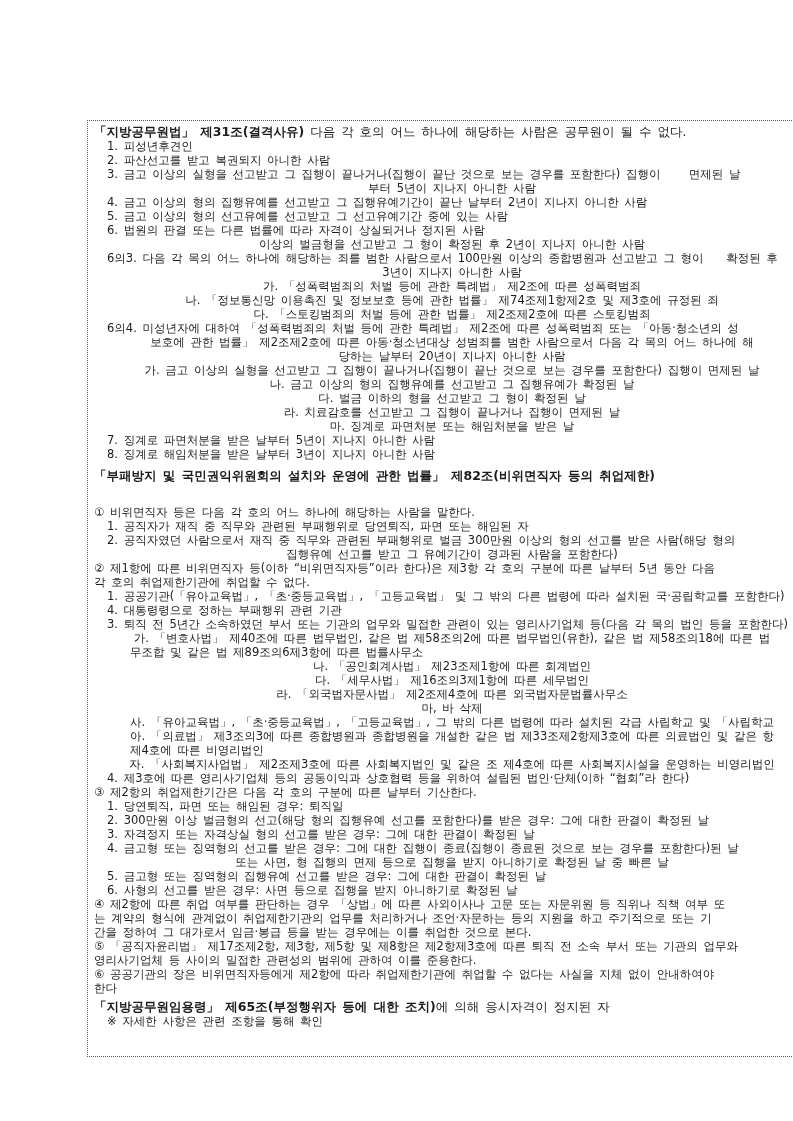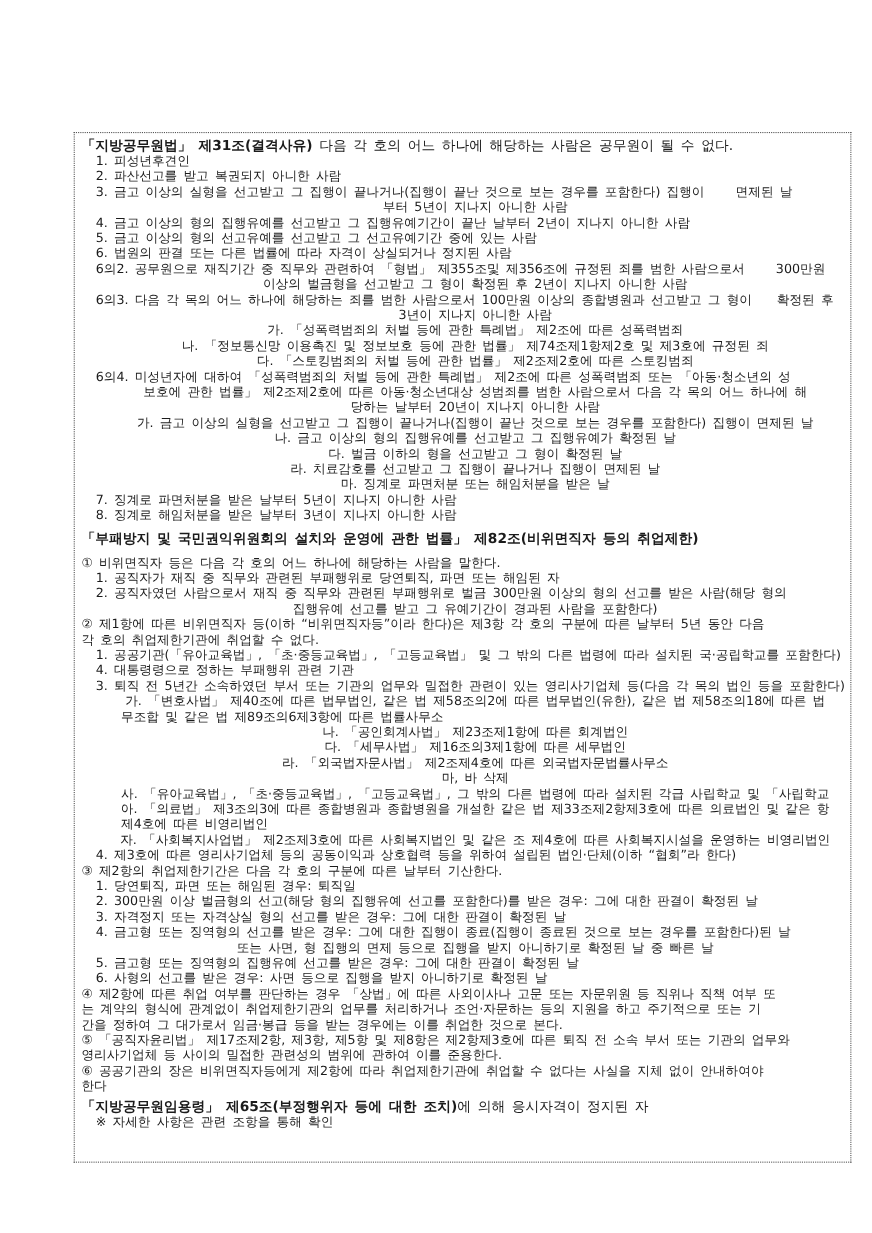--- a/index.html
+++ b/index.html
@@ -6,21 +6,21 @@
   .page {
     position: relative;
     width: 793px;
     height: 1121px;
     background: #ffffff;
     font-family: "DejaVu Sans", "Liberation Sans", sans-serif;
     color: #1a1a1a;
   }
   .law-box {
     position: absolute;
-    left: 67px;
+    left: 87px;
     top: 120px;
     width: 707px;
     height: 937px;
     box-sizing: border-box;
     border: 1px dotted #555555;
     padding: 4px 5px 2px 6px;
     overflow: hidden;
     background: #ffffff;
   }
   .section { }
@@ -28,41 +28,40 @@
   .section-c { margin-top: 5px; }
   .ln {
     font-size: 11.5px;
     line-height: 14px;
     white-space: pre;
     overflow: hidden;
     word-spacing: 2px;
     color: #1b1b1b;
   }
   .ln.title { font-size: 12.5px; }
-  .section-b .ln.title { margin-bottom: 7px; }
+  .section-b .ln.title { margin-bottom: 22px; }
   .b { font-weight: bold; }
   .i1 { padding-left: 13px; }
   .i2 { padding-left: 22px; text-align: center; }
   .i3 { padding-left: 36px; }
 </style>
 </head>
 <body>
 
 <div class="page">
   <div class="law-box">
     <div class="section section-a">
         <div class="ln i0 title"><span class="b">「지방공무원법」 제31조(결격사유)</span><span> 다음 각 호의 어느 하나에 해당하는 사람은 공무원이 될 수 없다.</span></div>
         <div class="ln i1">1. 피성년후견인</div>
         <div class="ln i1">2. 파산선고를 받고 복권되지 아니한 사람</div>
         <div class="ln i1">3. 금고 이상의 실형을 선고받고 그 집행이 끝나거나(집행이 끝난 것으로 보는 경우를 포함한다) 집행이     면제된 날</div>
         <div class="ln i2">부터 5년이 지나지 아니한 사람</div>
         <div class="ln i1">4. 금고 이상의 형의 집행유예를 선고받고 그 집행유예기간이 끝난 날부터 2년이 지나지 아니한 사람</div>
         <div class="ln i1">5. 금고 이상의 형의 선고유예를 선고받고 그 선고유예기간 중에 있는 사람</div>
         <div class="ln i1">6. 법원의 판결 또는 다른 법률에 따라 자격이 상실되거나 정지된 사람</div>
-        <div class="ln i1">6의2. 공무원으로 재직기간 중 직무와 관련하여 「형법」 제355조및 제356조에 규정된 죄를 범한 사람으로서     300만원</div>
         <div class="ln i2">이상의 벌금형을 선고받고 그 형이 확정된 후 2년이 지나지 아니한 사람</div>
         <div class="ln i1">6의3. 다음 각 목의 어느 하나에 해당하는 죄를 범한 사람으로서 100만원 이상의 종합병원과 선고받고 그 형이    확정된 후</div>
         <div class="ln i2">3년이 지나지 아니한 사람</div>
         <div class="ln i2">가. 「성폭력범죄의 처벌 등에 관한 특례법」 제2조에 따른 성폭력범죄</div>
         <div class="ln i2">나. 「정보통신망 이용촉진 및 정보보호 등에 관한 법률」 제74조제1항제2호 및 제3호에 규정된 죄</div>
         <div class="ln i2">다. 「스토킹범죄의 처벌 등에 관한 법률」 제2조제2호에 따른 스토킹범죄</div>
         <div class="ln i1">6의4. 미성년자에 대하여 「성폭력범죄의 처벌 등에 관한 특례법」 제2조에 따른 성폭력범죄 또는 「아동·청소년의 성</div>
         <div class="ln i2">보호에 관한 법률」 제2조제2호에 따른 아동·청소년대상 성범죄를 범한 사람으로서 다음 각 목의 어느 하나에 해</div>
         <div class="ln i2">당하는 날부터 20년이 지나지 아니한 사람</div>
         <div class="ln i2">가. 금고 이상의 실형을 선고받고 그 집행이 끝나거나(집행이 끝난 것으로 보는 경우를 포함한다) 집행이 면제된 날</div>

